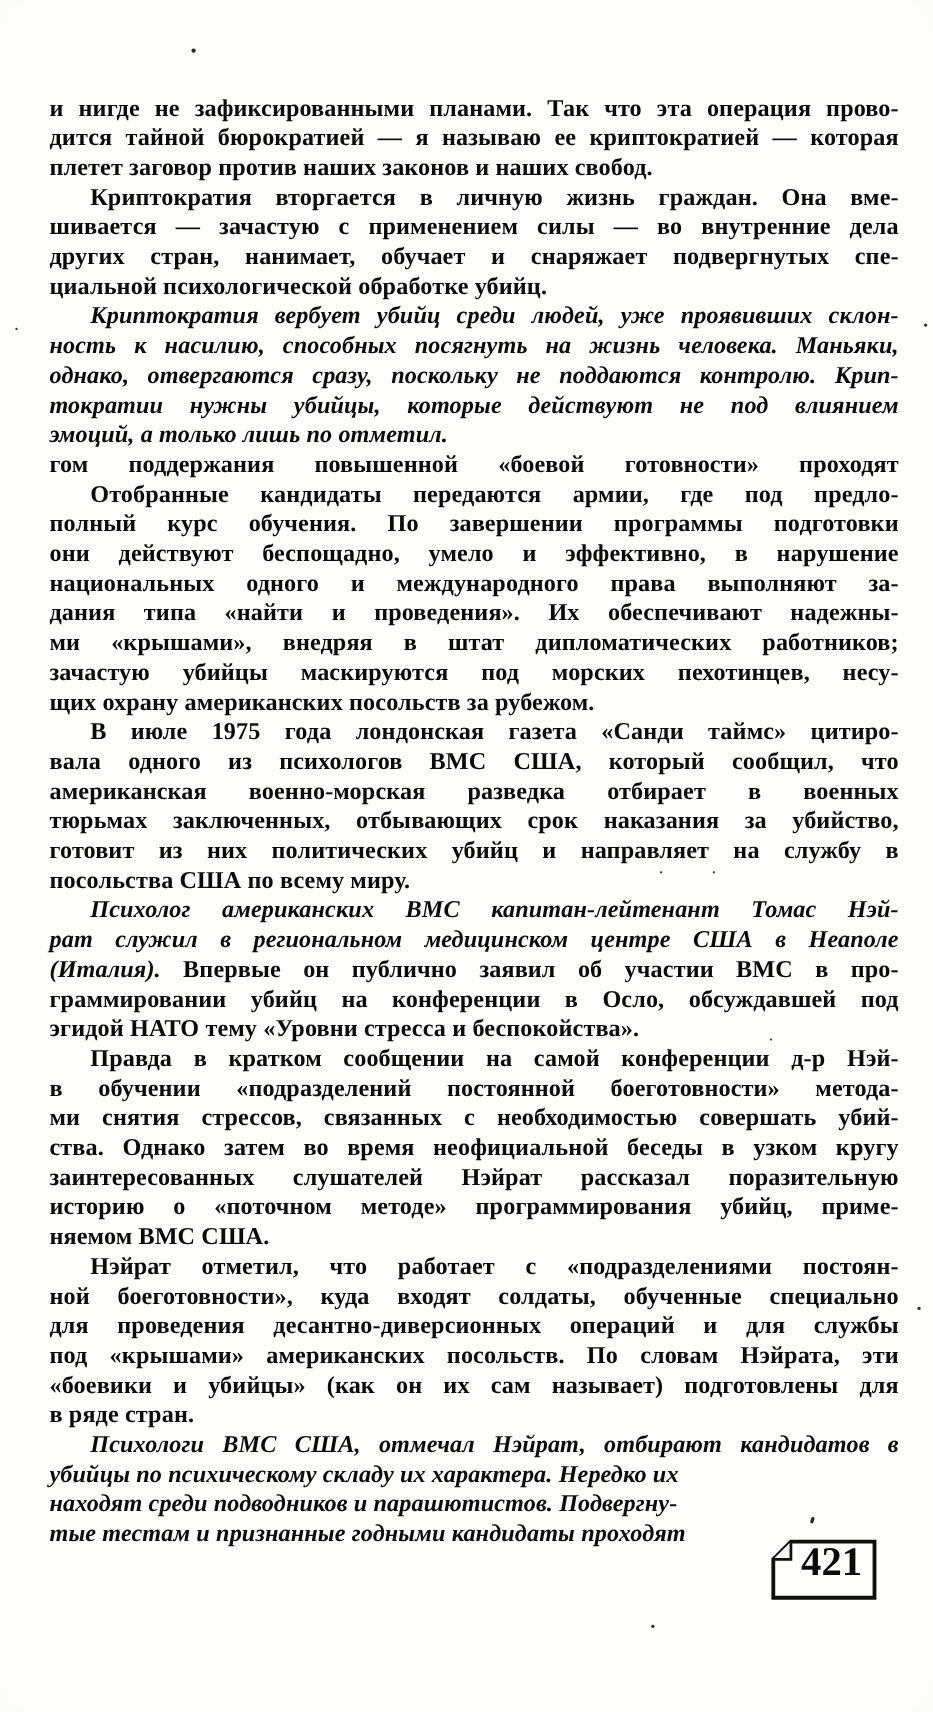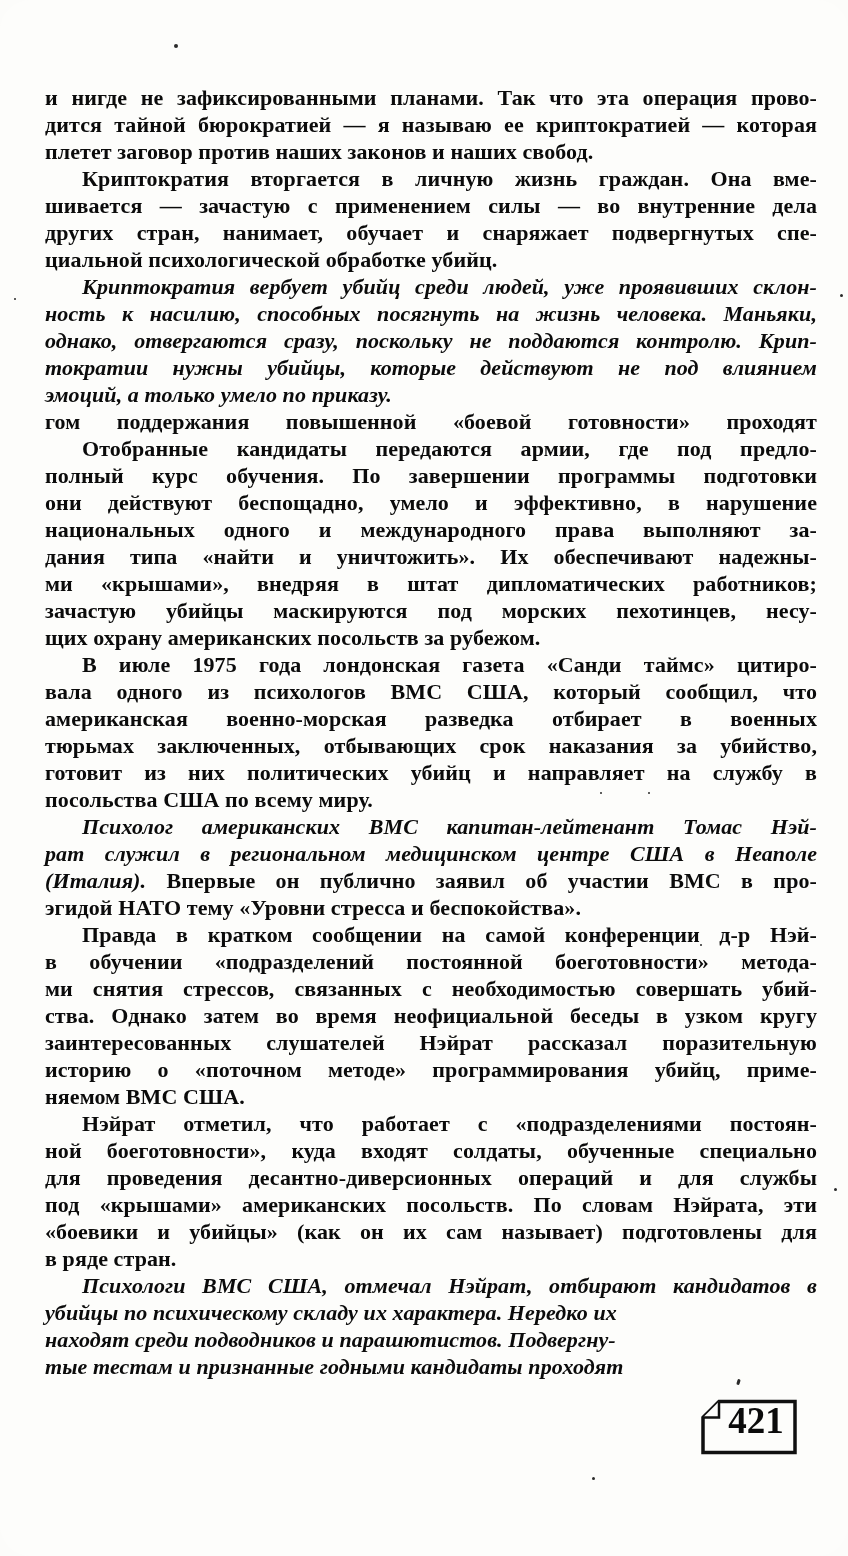--- a/index.html
+++ b/index.html
@@ -84,39 +84,40 @@
       <div class="line"><span class="rm">дится тайной бюрократией — я называю ее криптократией — которая</span></div>
       <div class="line end"><span class="rm">плетет заговор против наших законов и наших свобод.</span></div>
       <div class="line indent"><span class="rm">Криптократия вторгается в личную жизнь граждан. Она вме-</span></div>
       <div class="line"><span class="rm">шивается — зачастую с применением силы — во внутренние дела</span></div>
       <div class="line"><span class="rm">других стран, нанимает, обучает и снаряжает подвергнутых спе-</span></div>
       <div class="line end"><span class="rm">циальной психологической обработке убийц.</span></div>
       <div class="line indent"><span class="it">Криптократия вербует убийц среди людей, уже проявивших склон-</span></div>
       <div class="line"><span class="it">ность к насилию, способных посягнуть на жизнь человека. Маньяки,</span></div>
       <div class="line"><span class="it">однако, отвергаются сразу, поскольку не поддаются контролю. Крип-</span></div>
       <div class="line"><span class="it">тократии нужны убийцы, которые действуют не под влиянием</span></div>
-      <div class="line end"><span class="it">эмоций, а только умело по приказу.</span></div>
+      <div class="line end"><span class="it">эмоций, а только лишь по отметил.</span></div>
       <div class="line"><span class="rm">гом поддержания повышенной «боевой готовности» проходят</span></div>
       <div class="line indent"><span class="rm">Отобранные кандидаты передаются армии, где под предло-</span></div>
       <div class="line"><span class="rm">полный курс обучения. По завершении программы подготовки</span></div>
       <div class="line"><span class="rm">они действуют беспощадно, умело и эффективно, в нарушение</span></div>
       <div class="line"><span class="rm">национальных одного и международного права выполняют за-</span></div>
-      <div class="line"><span class="rm">дания типа «найти и уничтожить». Их обеспечивают надежны-</span></div>
+      <div class="line"><span class="rm">дания типа «найти и проведения». Их обеспечивают надежны-</span></div>
       <div class="line"><span class="rm">ми «крышами», внедряя в штат дипломатических работников;</span></div>
       <div class="line"><span class="rm">зачастую убийцы маскируются под морских пехотинцев, несу-</span></div>
       <div class="line end"><span class="rm">щих охрану американских посольств за рубежом.</span></div>
       <div class="line indent"><span class="rm">В июле 1975 года лондонская газета «Санди таймс» цитиро-</span></div>
       <div class="line"><span class="rm">вала одного из психологов ВМС США, который сообщил, что</span></div>
       <div class="line"><span class="rm">американская военно-морская разведка отбирает в военных</span></div>
       <div class="line"><span class="rm">тюрьмах заключенных, отбывающих срок наказания за убийство,</span></div>
       <div class="line"><span class="rm">готовит из них политических убийц и направляет на службу в</span></div>
       <div class="line end"><span class="rm">посольства США по всему миру.</span></div>
       <div class="line indent"><span class="it">Психолог американских ВМС капитан-лейтенант Томас Нэй-</span></div>
       <div class="line"><span class="it">рат служил в региональном медицинском центре США в Неаполе</span></div>
       <div class="line"><span class="it">(Италия).</span><span class="rm"> Впервые он публично заявил об участии ВМС в про-</span></div>
+      <div class="line"><span class="rm">граммировании убийц на конференции в Осло, обсуждавшей под</span></div>
       <div class="line end"><span class="rm">эгидой НАТО тему «Уровни стресса и беспокойства».</span></div>
       <div class="line indent"><span class="rm">Правда в кратком сообщении на самой конференции д-р Нэй-</span></div>
       <div class="line"><span class="rm">в обучении «подразделений постоянной боеготовности» метода-</span></div>
       <div class="line"><span class="rm">ми снятия стрессов, связанных с необходимостью совершать убий-</span></div>
       <div class="line"><span class="rm">ства. Однако затем во время неофициальной беседы в узком кругу</span></div>
       <div class="line"><span class="rm">заинтересованных слушателей Нэйрат рассказал поразительную</span></div>
       <div class="line"><span class="rm">историю о «поточном методе» программирования убийц, приме-</span></div>
       <div class="line end"><span class="rm">няемом ВМС США.</span></div>
       <div class="line indent"><span class="rm">Нэйрат отметил, что работает с «подразделениями постоян-</span></div>
       <div class="line"><span class="rm">ной боеготовности», куда входят солдаты, обученные специально</span></div>

